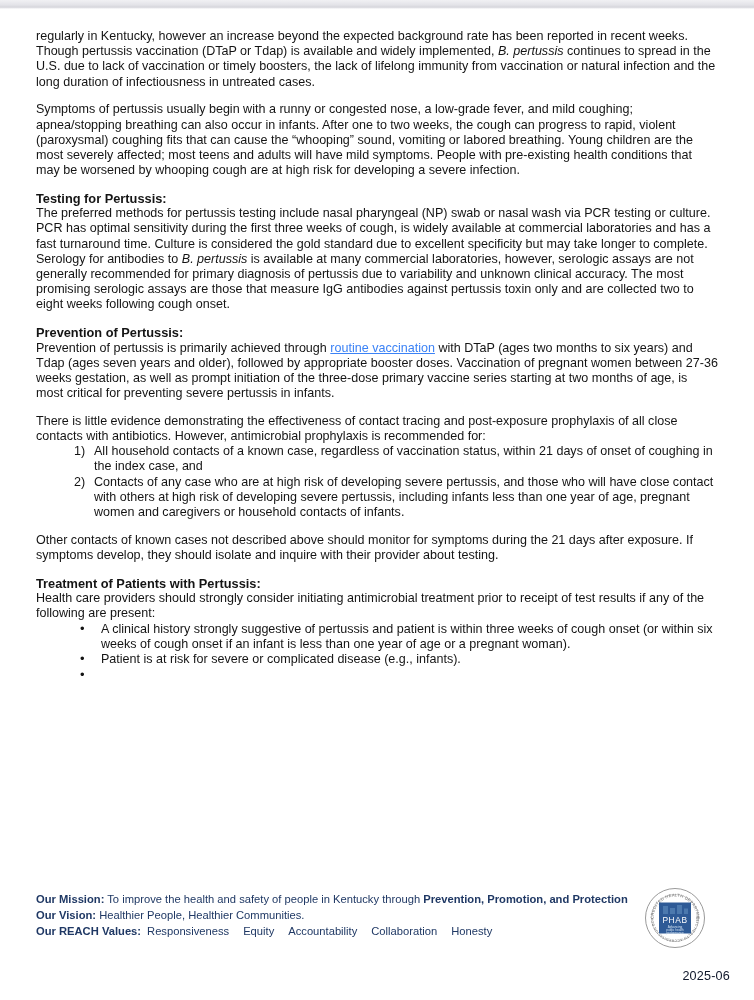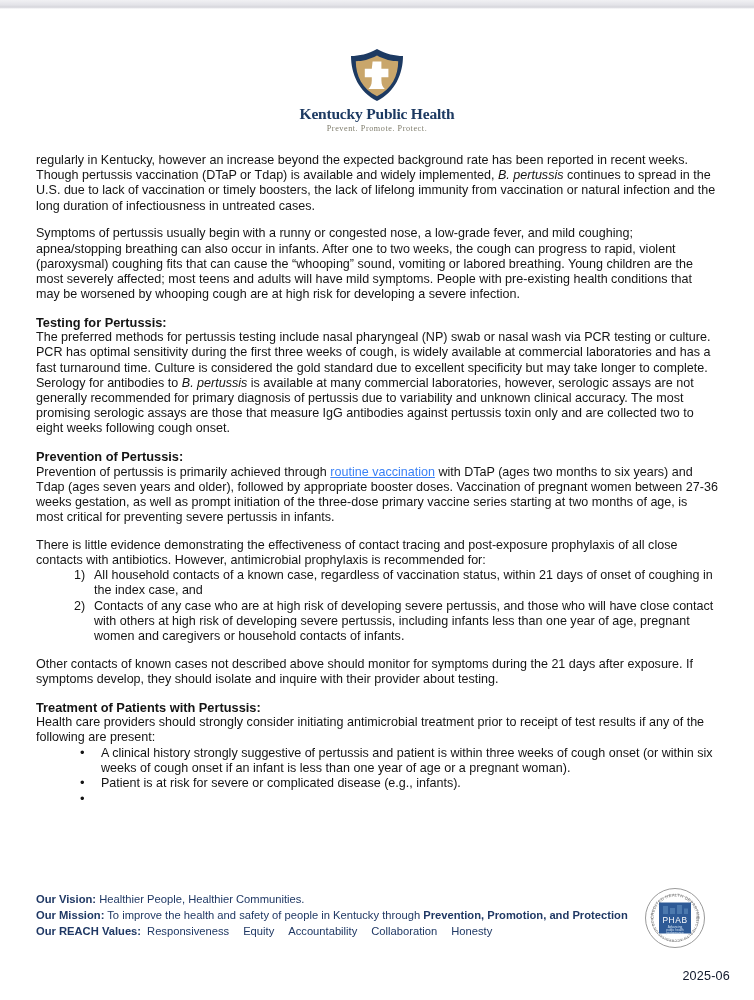--- a/index.html
+++ b/index.html
@@ -160,34 +160,20 @@
     letter-spacing: 0.2px;
   }
 </style>
 </head>
 <body>
 
 <div class="page-top-strip"></div>
 
 <div class="page">
 
-  <div class="masthead">
-    <div class="shield-wrap">
-      <svg viewBox="0 0 58 56" width="58" height="56" aria-hidden="true">
-        <path d="M29 2 C20 7 11 9 3 9 C3 27 11 45 29 54 C47 45 55 27 55 9 C47 9 38 7 29 2 Z" fill="#1d3a62"></path>
-        <path d="M29 8.5 C21.5 12.6 14.2 14.2 7.8 14.2 C7.8 28.4 14.2 42.2 29 49.2
-                 C43.8 42.2 50.2 28.4 50.2 14.2 C43.8 14.2 36.5 12.6 29 8.5 Z" fill="#c9a66b"></path>
-        <path d="M24.6 14.6 h8.8 v7.2 h7.0 v8.4 h-7.0 v3.2
-                 c0 4.4 1.6 6.6 3.4 8.6 h-16.4 c1.8 -2.0 3.4 -4.2 3.4 -8.6 v-3.2
-                 h-7.0 v-8.4 h7.0 z" fill="#ffffff"></path>
-      </svg>
-    </div>
-    <div class="org-name">Kentucky Public Health</div>
-    <div class="org-tagline">Prevent. Promote. Protect.</div>
-  </div>
 
   <div class="body-copy">
 
     <p class="para"><span>regularly in Kentucky, however an increase beyond the expected background rate has been reported in recent weeks. Though pertussis vaccination (DTaP or Tdap) is available and widely implemented, </span><em class="sci">B. pertussis</em><span> continues to spread in the U.S. due to lack of vaccination or timely boosters, the lack of lifelong immunity from vaccination or natural infection and the long duration of infectiousness in untreated cases.</span></p>
 
     <p class="para">Symptoms of pertussis usually begin with a runny or congested nose, a low-grade fever, and mild coughing; apnea/stopping breathing can also occur in infants. After one to two weeks, the cough can progress to rapid, violent (paroxysmal) coughing fits that can cause the “whooping” sound, vomiting or labored breathing. Young children are the most severely affected; most teens and adults will have mild symptoms. People with pre-existing health conditions that may be worsened by whooping cough are at high risk for developing a severe infection.</p>
 
     <div class="section-block">
       <h2 class="section-head">Testing for Pertussis:</h2>
       <p class="para tight"><span>The preferred methods for pertussis testing include nasal pharyngeal (NP) swab or nasal wash via PCR testing or culture.  PCR has optimal sensitivity during the first three weeks of cough, is widely available at commercial laboratories and has a fast turnaround time. Culture is considered the gold standard due to excellent specificity but may take longer to complete. Serology for antibodies to </span><em class="sci">B. pertussis</em><span> is available at many commercial laboratories, however, serologic assays are not generally recommended for primary diagnosis of pertussis due to variability and unknown clinical accuracy. The most promising serologic assays are those that measure IgG antibodies against pertussis toxin only and are collected two to eight weeks following cough onset.</span></p>
@@ -229,22 +215,22 @@
       </li>
       <li>
         <span class="dot">•</span>
       </li>
     </ul>
 
   </div>
 
   <div class="footer">
     <div class="footer-lines">
+      <div><span class="lead">Our Mission:</span><span> To improve the health and safety of people in Kentucky through </span><span class="em">Prevention, Promotion, and Protection</span></div>
       <div><span class="lead">Our Vision:</span><span> Healthier People, Healthier Communities.</span></div>
-      <div><span class="lead">Our Mission:</span><span> To improve the health and safety of people in Kentucky through </span><span class="em">Prevention, Promotion, and Protection</span></div>
       <div class="reach-values"><span class="lead">Our REACH Values:</span><span class="val" style="margin-left:6px;">Responsiveness</span><span class="val">Equity</span><span class="val">Accountability</span><span class="val">Collaboration</span><span class="val">Honesty</span></div>
     </div>
 
     <div class="phab-seal">
       <svg viewBox="0 0 62 62" width="62" height="62" aria-hidden="true">
         <circle cx="31" cy="31" r="29.5" fill="#ffffff" stroke="#9a9a9a" stroke-width="1"></circle>
         <circle cx="31" cy="31" r="23.5" fill="none" stroke="#b5b5b5" stroke-width="0.7"></circle>
         <defs>
           <path id="arcTop" d="M 9.5 31 A 21.5 21.5 0 0 1 52.5 31"></path>
           <path id="arcBot" d="M 52.5 31 A 21.5 21.5 0 0 1 9.5 31"></path>

